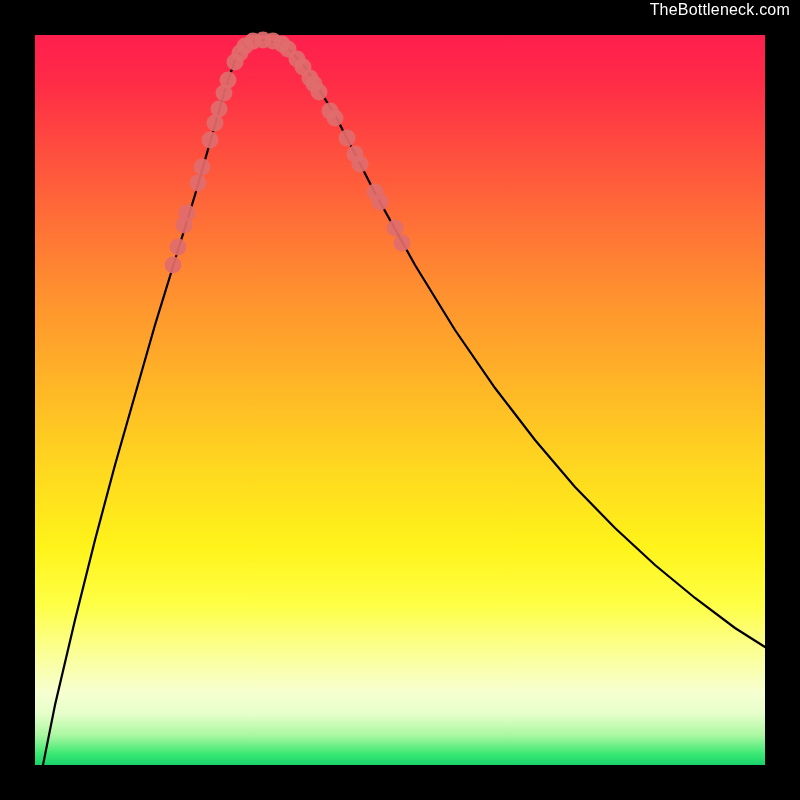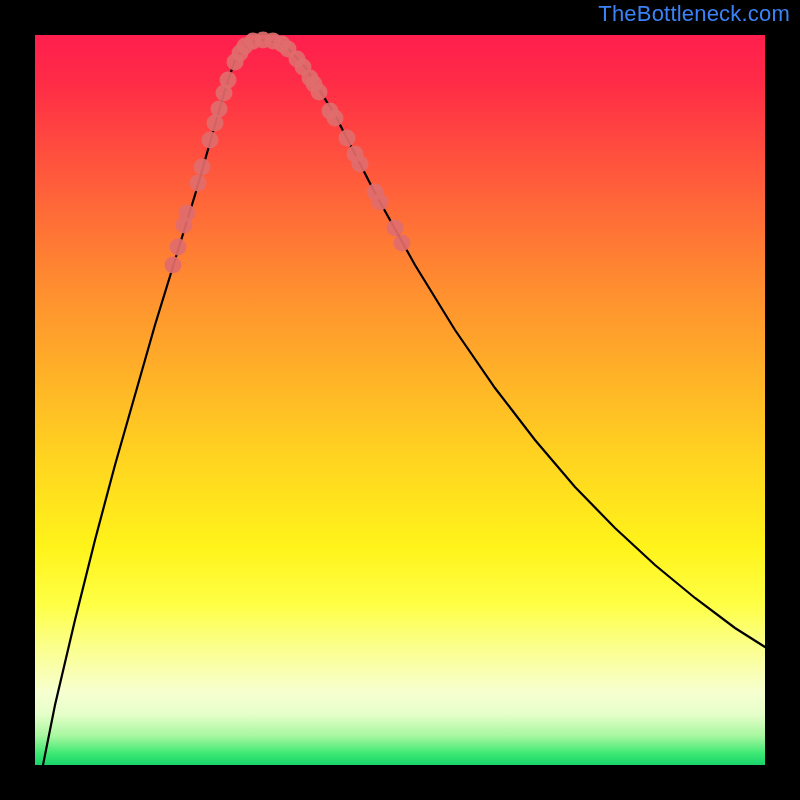--- a/index.html
+++ b/index.html
@@ -49,22 +49,22 @@
     top: 0;
     left: 0;
     width: 730px;
     height: 730px;
     overflow: visible;
   }
   .watermark {
     position: absolute;
     top: 1px;
     right: 10px;
-    color: #3b82f6;
-    font-size: 22px;
+    color: #ffffff;
+    font-size: 16px;
     font-weight: 500;
     letter-spacing: 0.2px;
     user-select: none;
   }
 </style>
 </head>
 <body>
 
 <div class="frame">
   <div class="watermark">TheBottleneck.com</div>

